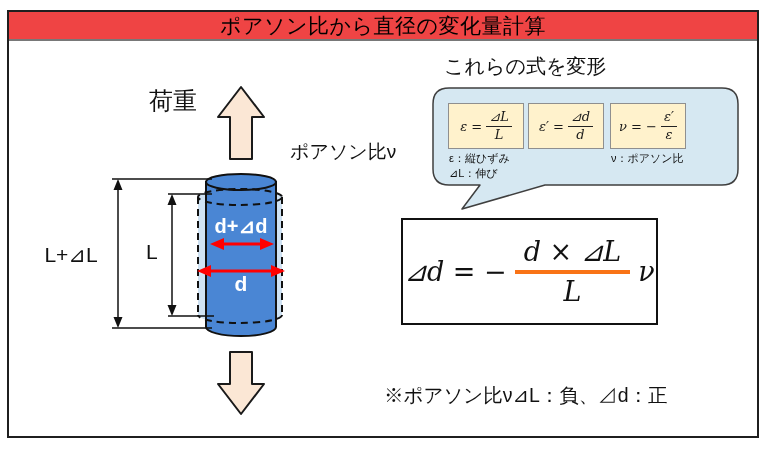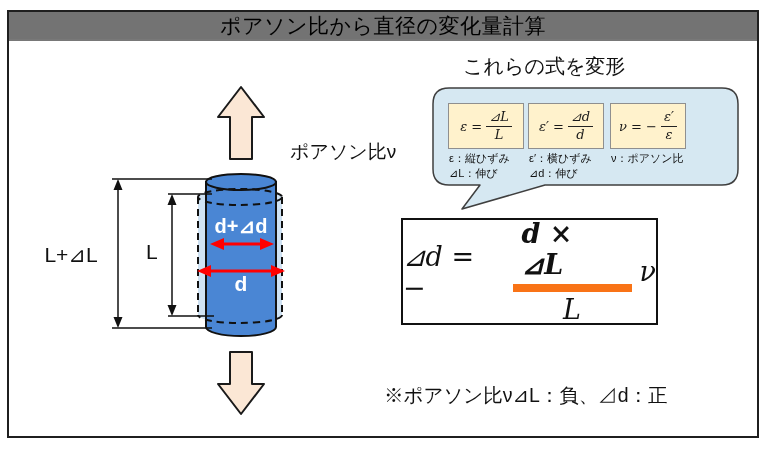--- a/index.html
+++ b/index.html
@@ -8,33 +8,33 @@
     font-family:"Liberation Sans", sans-serif; color:#111; overflow:hidden;
   }
   .frame {
     position:absolute; left:7px; top:10px; width:752px; height:428px;
     border:2px solid #1f1f1f; box-sizing:border-box; background:#fff;
   }
   .title-bar {
     position:absolute; left:9px; top:12px; width:748px; height:29px;
     border-bottom:2px solid #787878; box-sizing:border-box;
     display:flex; align-items:flex-start; justify-content:center;
-    font-size:21px; letter-spacing:0.5px; color:#000; background:#737373;
+    font-size:21px; letter-spacing:0.5px; color:#000; background:#ef4444;
   }
   .svg-layer { position:absolute; left:0; top:0; width:768px; height:449px; }
   .lbl { position:absolute; white-space:nowrap; }
   .load-label     { left:149px; top:85px;  font-size:24px; }
   .poisson-label  { left:290px; top:139px; font-size:19px; }
   .outer-len      { left:28px;  top:243px; width:86px; text-align:center; font-size:21px; }
   .inner-len      { left:146px; top:240px; font-size:21px; }
   .dia-new        { left:199px; top:214px; width:84px; text-align:center;
                     font-size:20px; font-weight:bold; color:#ffffff; }
   .dia-orig       { left:199px; top:272px; width:84px; text-align:center;
                     font-size:21px; font-weight:bold; color:#ffffff; }
-  .derive-heading { left:463px; top:53px; font-size:20px; }
+  .derive-heading { left:444px; top:53px; font-size:20px; }
   .card {
     position:absolute; top:103px; width:76px; height:46px;
     background:#fff2cc; border:1px solid #8f8f8f; box-sizing:border-box;
     display:flex; align-items:center; justify-content:center; gap:4px;
     font-family:"DejaVu Serif", serif; font-style:italic; font-size:13px; color:#1a1a1a;
   }
   .card-1 { left:448px; } .card-2 { left:528px; } .card-3 { left:610px; }
   .frac { display:inline-flex; flex-direction:column; align-items:center; line-height:1.1; }
   .frac .num { padding:0 3px 1px 3px; border-bottom:1.5px solid #222; }
   .frac .den { padding-top:1px; }
@@ -43,21 +43,21 @@
   }
   .cap-1 { left:449px; } .cap-2 { left:529px; } .cap-3 { left:611px; }
   .cap span { display:block; white-space:nowrap; }
   .result-box {
     position:absolute; left:401px; top:218px; width:257px; height:107px;
     border:2px solid #111; box-sizing:border-box; background:#fff;
     display:flex; align-items:center; justify-content:center; gap:8px;
     font-family:"DejaVu Serif", serif; font-style:italic; font-size:27px; color:#111;
   }
   .result-box .frac { line-height:1.15; }
-  .result-box .frac .num { padding:0 9px 3px 9px; border-bottom:8px solid #f97316;font-weight:bold; }
+  .result-box .frac .num { padding:0 9px 3px 9px; border-bottom:4px solid #f97316; }
   .result-box .frac .den { padding-top:2px; }
   .note { position:absolute; left:384px; font-size:19.5px; white-space:nowrap; }
   .note-1 { top:355px; } .note-2 { top:382px; }
 </style>
 </head>
 <body>
 
 <div class="canvas">
 
   <div class="frame"></div>
@@ -104,20 +104,21 @@
       <line x1="172" y1="199" x2="172" y2="311" stroke-width="1.5"></line>
       <polygon points="172,194 167.5,205 176.5,205" fill="#111" stroke="none"></polygon>
       <polygon points="172,316 167.5,305 176.5,305" fill="#111" stroke="none"></polygon>
       <line x1="168" y1="194" x2="212" y2="194" stroke-width="1.3"></line>
       <line x1="168" y1="316" x2="214" y2="316" stroke-width="1.3"></line>
     </g>
 
     <path d="M449,88 H722 Q738,88 738,104 V169 Q738,185 722,185 H545 L462,209 L480,185 H449 Q433,185 433,169 V104 Q433,88 449,88 Z" fill="#d6e8f2" stroke="#3f3f3f" stroke-width="1.5" stroke-linejoin="round"></path>
   </svg>
 
+  <div class="lbl load-label">荷重</div>
   <div class="lbl poisson-label">ポアソン比ν</div>
   <div class="lbl outer-len">L+⊿L</div>
   <div class="lbl inner-len">L</div>
   <div class="lbl dia-new">d+⊿d</div>
   <div class="lbl dia-orig">d</div>
 
   <div class="lbl derive-heading">これらの式を変形</div>
 
   <div class="card card-1">
     <span>ε =</span>
@@ -138,24 +139,20 @@
     <span class="frac">
       <span class="num">ε′</span>
       <span class="den">ε</span>
     </span>
   </div>
 
   <div class="cap cap-1">
     <span>ε：縦ひずみ</span>
     <span>⊿L：伸び</span>
   </div>
-  <div class="cap cap-2">
-    <span>ε′：横ひずみ</span>
-    <span>⊿d：伸び</span>
-  </div>
   <div class="cap cap-3">
     <span>ν：ポアソン比</span>
   </div>
 
   <div class="result-box">
     <span>⊿d = −</span>
     <span class="frac">
       <span class="num">d × ⊿L</span>
       <span class="den">L</span>
     </span>

